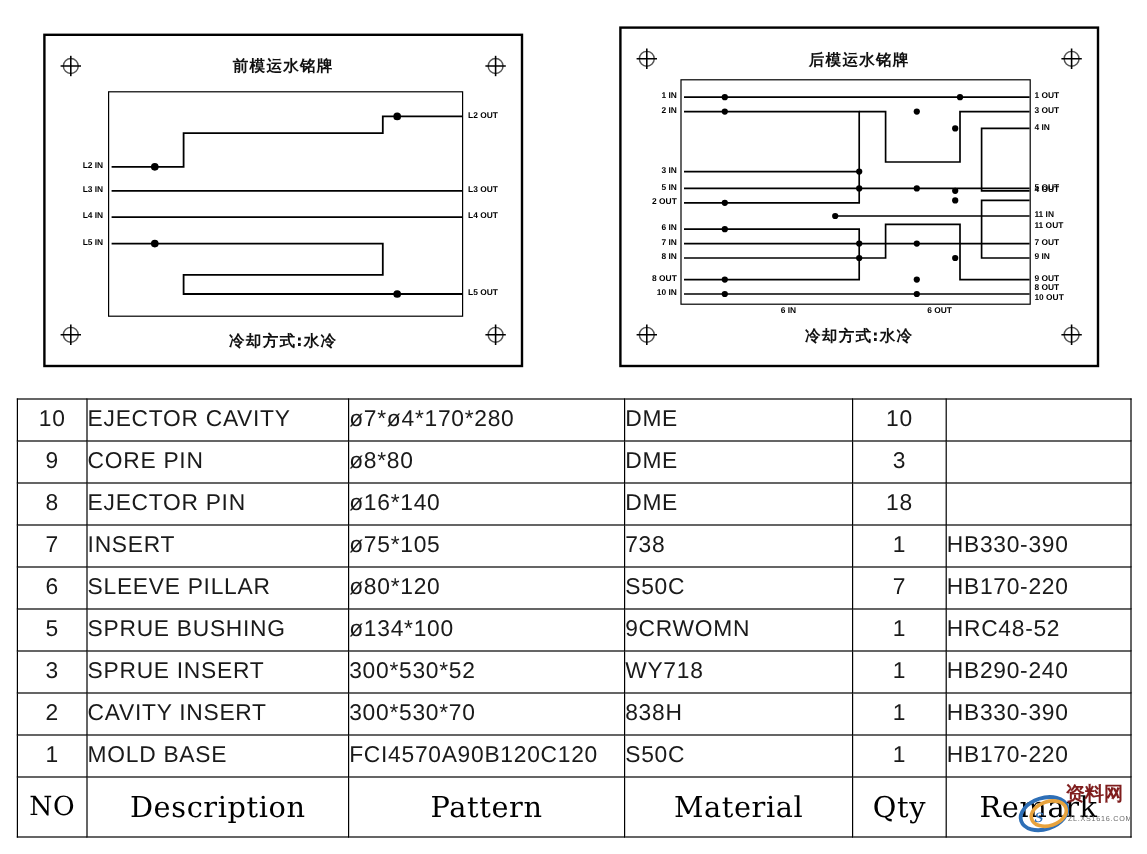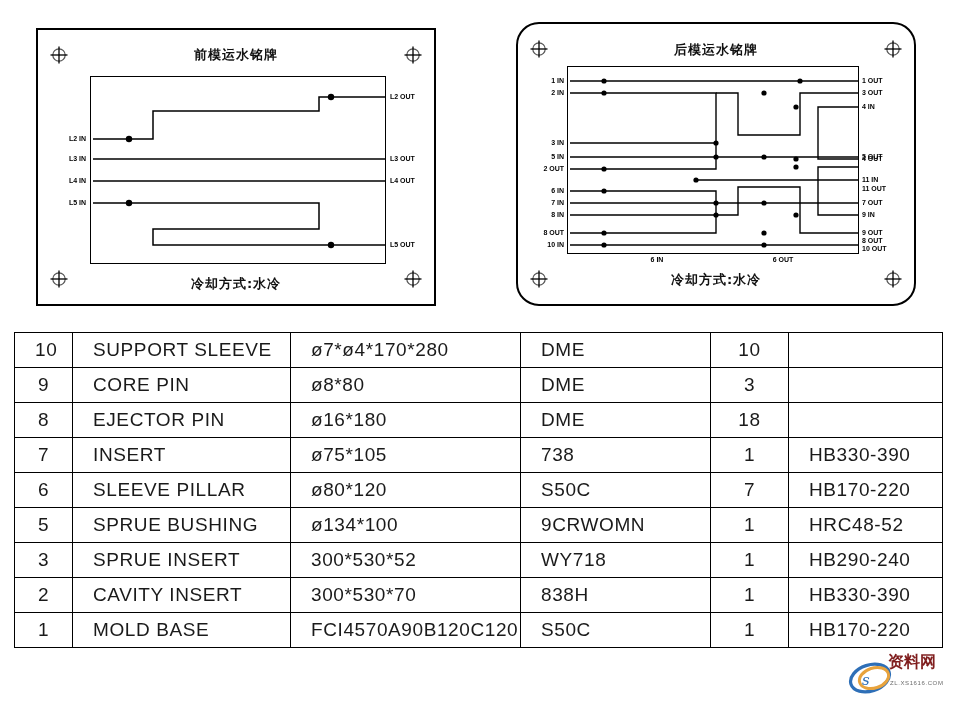--- a/index.html
+++ b/index.html
@@ -75,21 +75,21 @@
     position: absolute;
     left: 14px;
     top: 332px;
     width: 928px;
     border-collapse: collapse;
     table-layout: fixed;
   }
   .bom td {
     border: 1.6px solid #000;
     height: 35px;
-    padding: 0 20px;
+    padding: 0 0;
     font-family: "Liberation Sans", sans-serif;
     font-size: 19px;
     color: #1a1a1a;
     letter-spacing: 0.6px;
     white-space: nowrap;
     overflow: hidden;
   }
   .bom td.c-no   { width: 58px;  text-align: center; }
   .bom td.c-desc { width: 218px; }
   .bom td.c-pat  { width: 230px; }
@@ -198,21 +198,21 @@
     <div class="lbl left" style="left:48px;  top:169px;">L5 IN</div>
 
     <div class="lbl right" style="left:352px; top:63px;">L2 OUT</div>
     <div class="lbl right" style="left:352px; top:125px;">L3 OUT</div>
     <div class="lbl right" style="left:352px; top:147px;">L4 OUT</div>
     <div class="lbl right" style="left:352px; top:211px;">L5 OUT</div>
 
     <div class="plate-foot" style="top:245px;">冷却方式:水冷</div>
   </div>
 
-  <div class="plate" style="left:516px; top:22px; width:400px; height:284px;border-radius:23px;">
+  <div class="plate" style="left:516px; top:22px; width:400px; height:284px;">
 
     <svg class="crosshair" style="left:12px; top:16px;" viewBox="0 0 18 18">
       <circle cx="9" cy="9" r="6.2" fill="none" stroke="#555" stroke-width="1.2"></circle>
       <line x1="9" y1="0.5" x2="9" y2="17.5" stroke="#000" stroke-width="1.3"></line>
       <line x1="0.5" y1="9" x2="17.5" y2="9" stroke="#000" stroke-width="1.3"></line>
     </svg>
     <svg class="crosshair" style="right:12px; top:16px;" viewBox="0 0 18 18">
       <circle cx="9" cy="9" r="6.2" fill="none" stroke="#555" stroke-width="1.2"></circle>
       <line x1="9" y1="0.5" x2="9" y2="17.5" stroke="#000" stroke-width="1.3"></line>
       <line x1="0.5" y1="9" x2="17.5" y2="9" stroke="#000" stroke-width="1.3"></line>
@@ -314,38 +314,38 @@
     <div class="lbl ctr" style="left:139px; top:232px;">6 IN</div>
     <div class="lbl ctr" style="left:265px; top:232px;">6 OUT</div>
 
     <div class="plate-foot" style="top:247px;">冷却方式:水冷</div>
   </div>
 
   <table class="bom">
     <tbody>
       <tr>
         <td class="c-no">10</td>
-        <td class="c-desc">SUPPORT SLEEVE</td>
+        <td class="c-desc">EJECTOR CAVITY</td>
         <td class="c-pat">ø7*ø4*170*280</td>
         <td class="c-mat">DME</td>
         <td class="c-qty">10</td>
         <td class="c-rem"></td>
       </tr>
       <tr>
         <td class="c-no">9</td>
         <td class="c-desc">CORE PIN</td>
         <td class="c-pat">ø8*80</td>
         <td class="c-mat">DME</td>
         <td class="c-qty">3</td>
         <td class="c-rem"></td>
       </tr>
       <tr>
         <td class="c-no">8</td>
         <td class="c-desc">EJECTOR PIN</td>
-        <td class="c-pat">ø16*180</td>
+        <td class="c-pat">ø16*140</td>
         <td class="c-mat">DME</td>
         <td class="c-qty">18</td>
         <td class="c-rem"></td>
       </tr>
       <tr>
         <td class="c-no">7</td>
         <td class="c-desc">INSERT</td>
         <td class="c-pat">ø75*105</td>
         <td class="c-mat">738</td>
         <td class="c-qty">1</td>
@@ -384,20 +384,28 @@
         <td class="c-rem">HB330-390</td>
       </tr>
       <tr>
         <td class="c-no">1</td>
         <td class="c-desc">MOLD BASE</td>
         <td class="c-pat">FCI4570A90B120C120</td>
         <td class="c-mat">S50C</td>
         <td class="c-qty">1</td>
         <td class="c-rem">HB170-220</td>
       </tr>
+      <tr class="hdr">
+        <td class="c-no">NO</td>
+        <td class="c-desc">Description</td>
+        <td class="c-pat">Pattern</td>
+        <td class="c-mat">Material</td>
+        <td class="c-qty">Qty</td>
+        <td class="c-rem">Remark</td>
+      </tr>
     </tbody>
   </table>
 
   <div class="watermark">
     <svg class="wm-ring" width="52" height="40" viewBox="0 0 52 40">
       <ellipse cx="22" cy="20" rx="20" ry="13" fill="none" stroke="#2e6fb7" stroke-width="3.2" transform="rotate(-18 22 20)"></ellipse>
       <ellipse cx="26" cy="20" rx="15" ry="10" fill="none" stroke="#e8a33d" stroke-width="3" transform="rotate(-18 26 20)"></ellipse>
       <text x="14" y="27" font-family="DejaVu Serif, serif" font-size="15" font-style="italic" fill="#2e6fb7">s</text>
     </svg>
     <div class="wm-cn">

